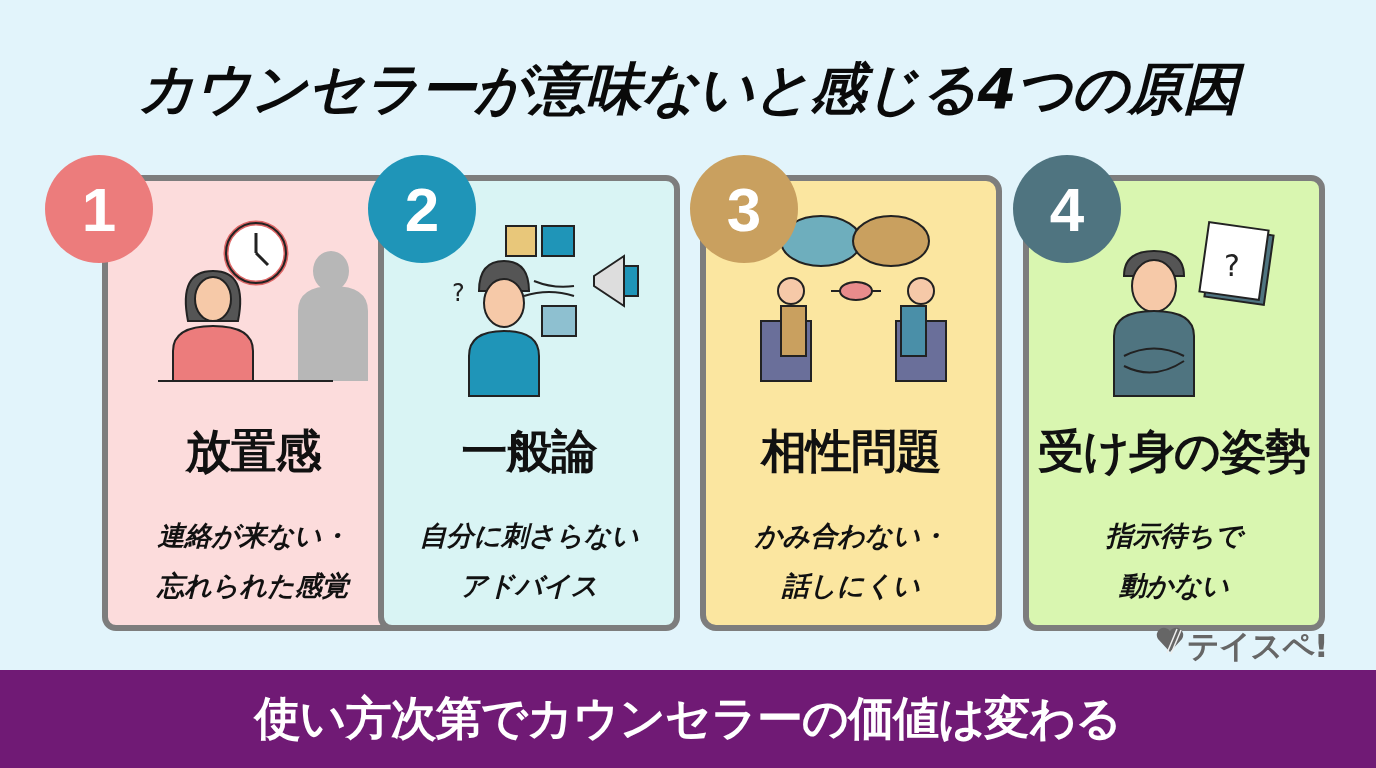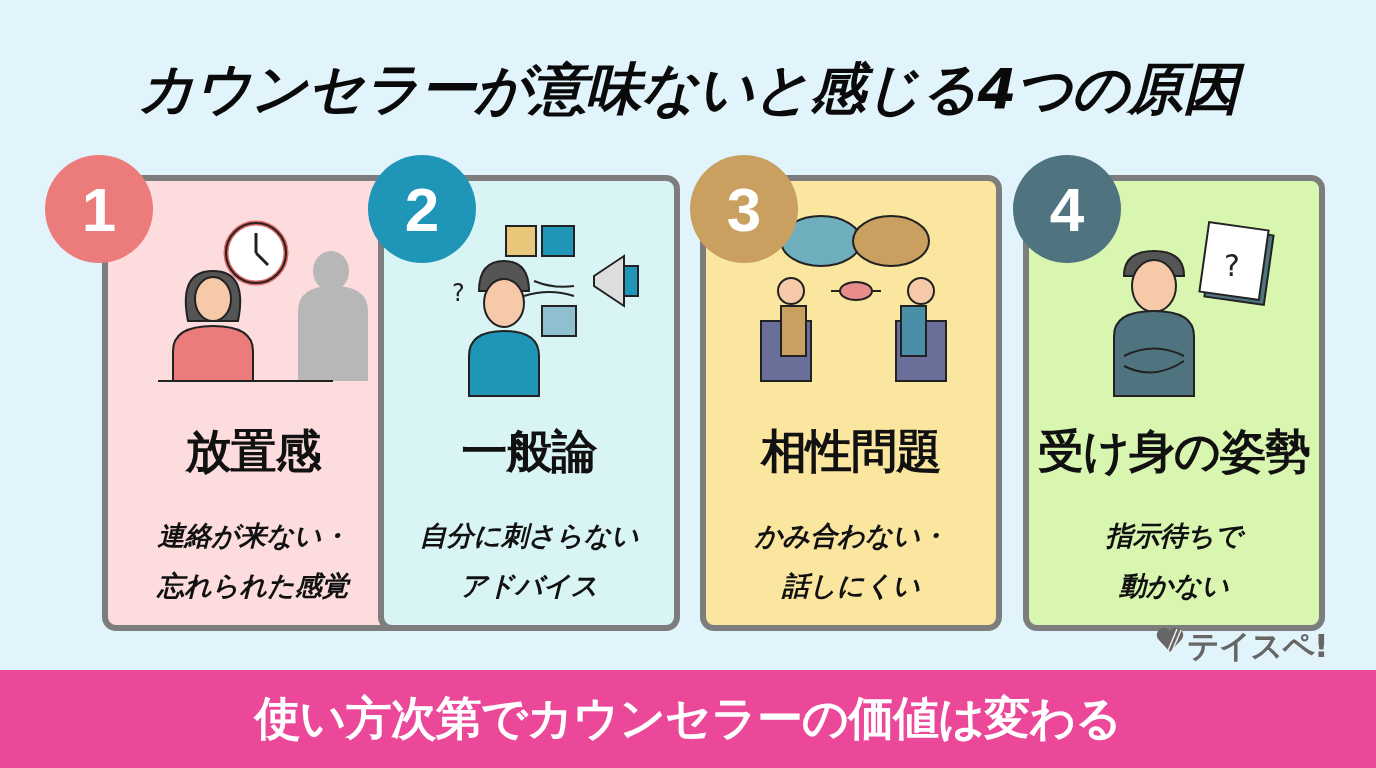--- a/index.html
+++ b/index.html
@@ -37,21 +37,21 @@
     white-space: pre-line;
     font-style: italic;
   }
   .logo {
     position: absolute; left: 1155px; top: 625px; height: 40px;
     display: flex; align-items: flex-start; gap: 2px;
     color: #666; font-weight: bold; font-size: 32px; letter-spacing: -1px;
   }
   .footer {
     position: absolute; left: 0; top: 670px; width: 1376px; height: 98px;
-    background: #ec4899; display: flex; align-items: center; justify-content: center;
+    background: #701a75; display: flex; align-items: center; justify-content: center;
   }
   .footer span { color: #fff; font-size: 46px; font-weight: bold; letter-spacing: -1px; }
 </style>
 </head>
 <body>
 
 <div class="title">カウンセラーが意味ないと感じる4つの原因</div>
 
 <div class="card" style="left:57px;background:#fcdcdc;margin-left:45px;">
   <svg class="illus" viewBox="0 0 290 240">
@@ -83,21 +83,21 @@
     <path d="M95 110 q0 -30 25 -30 q25 0 25 30z" fill="#555" stroke="#222" stroke-width="2"></path>
     <ellipse cx="120" cy="122" rx="20" ry="24" fill="#f6c9a8" stroke="#222" stroke-width="2"></ellipse>
     <path d="M85 215 v-40 q0 -25 35 -25 q35 0 35 25 v40z" fill="#1f95b8" stroke="#222" stroke-width="2"></path>
   </svg>
   <div class="heading">一般論</div>
   <div class="desc">自分に刺さらない
 アドバイス</div>
 </div>
 <div class="badge" style="left:368px;background:#1f95b8;">2</div>
 
-<div class="card" style="left:700px;background:#fbe6a0;">
+<div class="card" style="left:700px;background:#fbe6a0;border-radius:16px;">
   <svg class="illus" viewBox="0 0 290 240">
     <ellipse cx="115" cy="60" rx="40" ry="25" fill="#6eaebd" stroke="#222" stroke-width="2"></ellipse>
     <ellipse cx="185" cy="60" rx="38" ry="25" fill="#c9a05f" stroke="#222" stroke-width="2"></ellipse>
     <path d="M125 110 h50" stroke="#222" stroke-width="2"></path>
     <ellipse cx="150" cy="110" rx="16" ry="9" fill="#e98c8c" stroke="#222" stroke-width="2"></ellipse>
     <circle cx="85" cy="110" r="13" fill="#f6c9a8" stroke="#222" stroke-width="2"></circle>
     <circle cx="215" cy="110" r="13" fill="#f6c9a8" stroke="#222" stroke-width="2"></circle>
     <path d="M55 200 v-60 h50 v60z" fill="#6a6f9a" stroke="#222" stroke-width="2"></path>
     <path d="M75 125 h25 v50 h-25z" fill="#c9a05f" stroke="#222" stroke-width="2"></path>
     <path d="M190 200 v-60 h50 v60z" fill="#6a6f9a" stroke="#222" stroke-width="2"></path>

